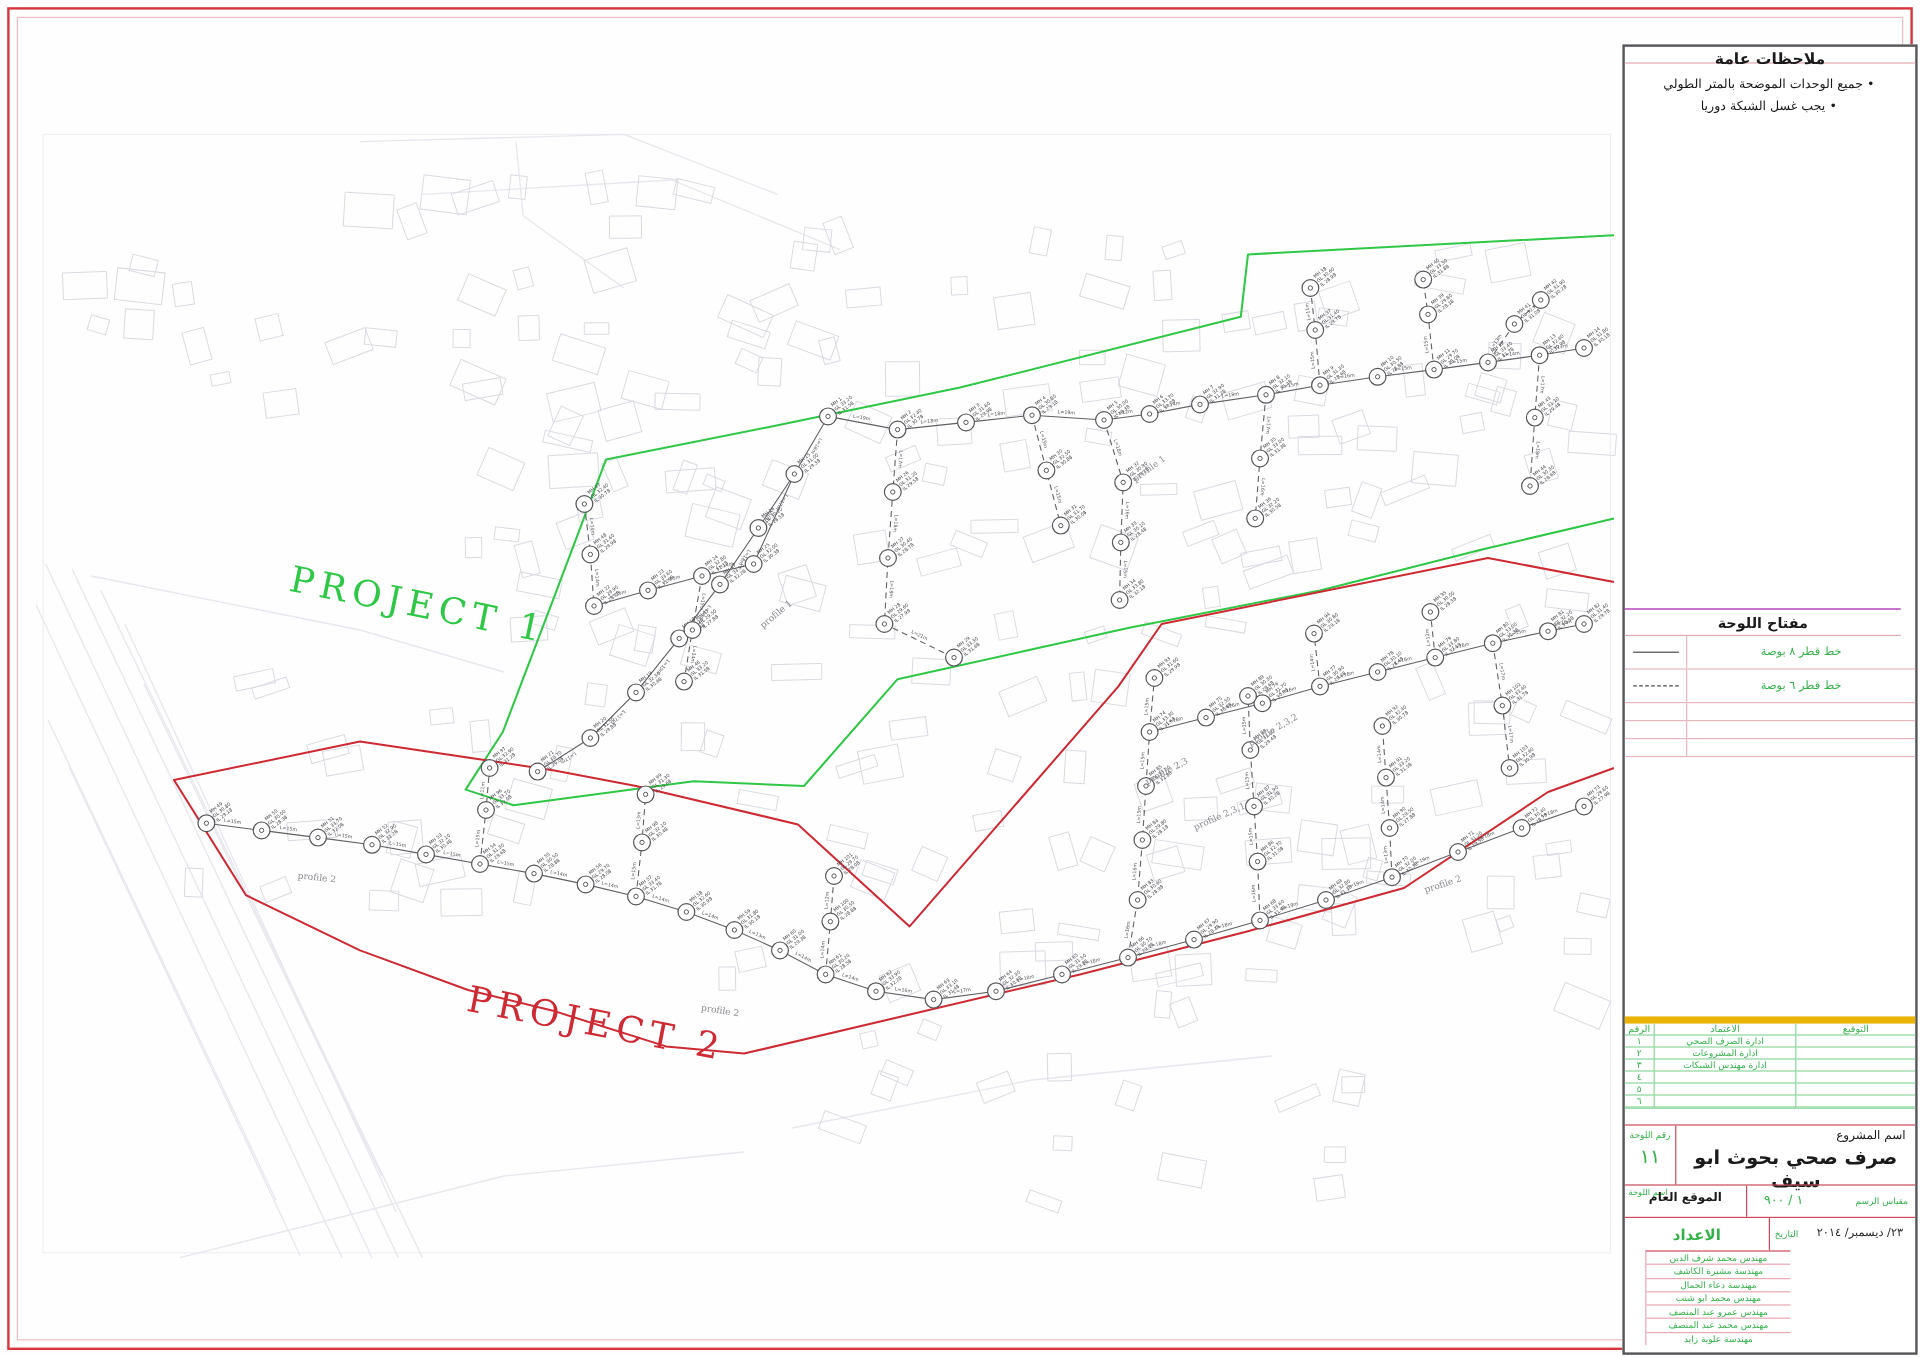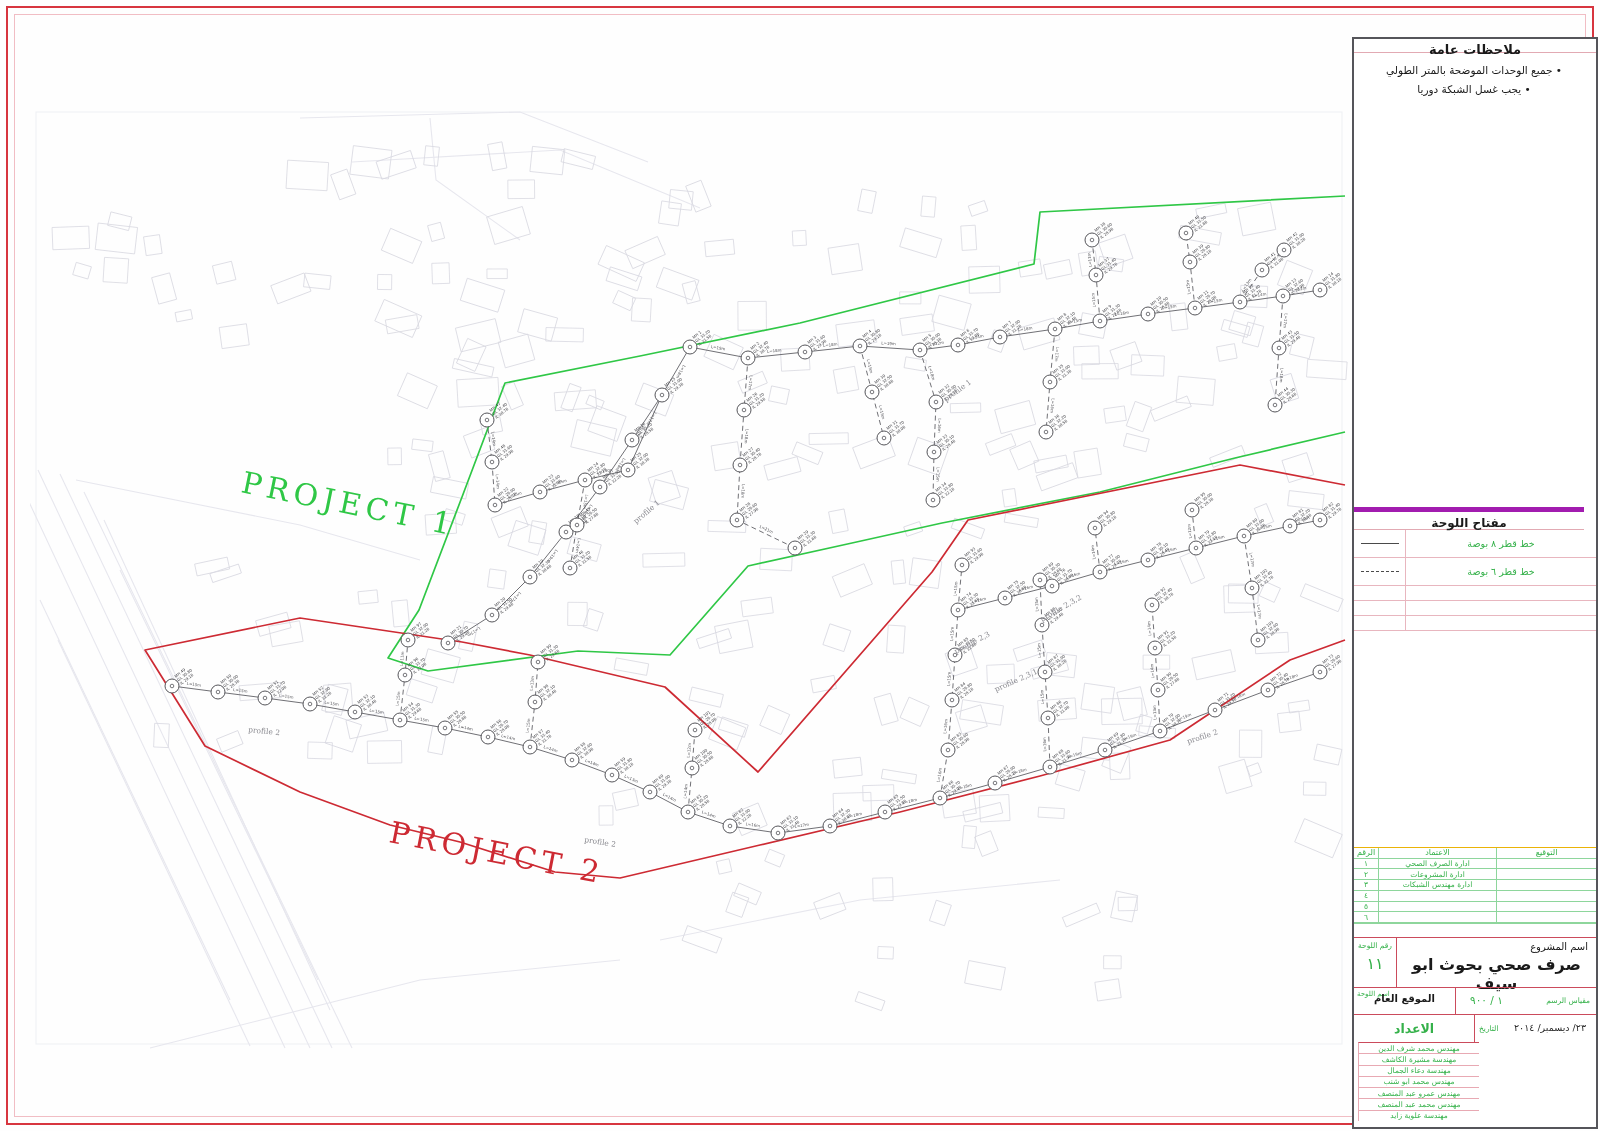--- a/index.html
+++ b/index.html
@@ -14,34 +14,34 @@
   .panel{position:absolute;left:1352px;top:37px;width:242px;height:1088px;
          border:2px solid #55555a;background:#fff;direction:rtl;}
   .panel *{box-sizing:border-box;}
   .notes-title{position:absolute;top:0;left:0;right:0;height:14px;line-height:21px;
     text-align:center;font-weight:bold;font-size:13px;border-bottom:1px solid #e2aab3;}
   .notes-body{position:absolute;top:22px;left:8px;right:10px;height:440px;
     font-size:10.5px;line-height:19px;text-align:center;}
   .note-item::before{content:"•  ";}
   .legend-title{position:absolute;top:468px;left:0;right:12px;height:23px;line-height:23px;
     text-align:center;font-weight:bold;font-size:12px;
-    border-top:5px solid #a21caf;border-bottom:1px solid #e2aab3;}
+    border-top:1px solid #a21caf;border-bottom:1px solid #e2aab3;}
   .legend-rows{position:absolute;top:491px;left:0;right:0;direction:ltr;}
   .legend-row{display:flex;border-bottom:1px solid #e8b6bf;}
   .legend-row.tall{height:28px;text-align:center;} .legend-row.short{height:15px;}
   .legend-row .sample{width:52px;border-right:1px solid #e8b6bf;
     display:flex;align-items:center;justify-content:center;}
   .sample .line{width:38px;height:0;border-top:1.4px solid #4a4a4a;}
   .sample.dashed .line{border-top-style:dashed;}
   .legend-row .lab{flex:1;display:flex;align-items:center;justify-content:center;
     color:#35b14a;font-size:9.5px;direction:rtl;}
 
   .approvals{position:absolute;top:808px;left:0;right:0;height:77px;direction:ltr;
     display:grid;grid-template-columns:25px 118px 1fr;
-    border-top:1px solid #eab308;border-bottom:1px solid #8ed69c;
+    border-top:6px solid #eab308;border-bottom:1px solid #8ed69c;
     font-size:7.5px;color:#35b14a;text-align:center;}
   .approvals .c{border-right:1px solid #8ed69c;border-bottom:1px solid #8ed69c;
     display:flex;align-items:center;justify-content:center;direction:rtl;}
   .approvals .c:nth-child(3n){border-right:none;}
   .approvals .hd{font-size:8px;}
 
   .tb-row{position:absolute;left:0;right:0;display:flex;direction:ltr;border-top:1px solid #cb4b5c;}
   .rowA{top:898px;height:50px;}
   .rowA .cell-no{width:43px;border-right:1px solid #cb4b5c;position:relative;}
   .rowA .cell-no .lbl{position:absolute;top:3px;left:0;right:0;text-align:center;
@@ -59,21 +59,21 @@
     font-size:10px;font-weight:bold;}
   .rowB .cell-scale{flex:1;position:relative;direction:rtl;}
   .cell-scale .lbl{position:absolute;top:8px;right:6px;color:#35b14a;font-size:7.5px;}
   .cell-scale .val{position:absolute;top:6px;left:14px;color:#35b14a;font-size:10.5px;}
   .rowC{top:975px;height:28px;}
   .rowC .cell-prep{width:121px;border-right:1px solid #cb4b5c;display:flex;
     align-items:center;justify-content:center;color:#35b14a;font-size:12.5px;font-weight:bold;}
   .rowC .cell-date{flex:1;position:relative;direction:rtl;}
   .cell-date .lbl{position:absolute;top:9px;left:4px;color:#35b14a;font-size:7.5px;}
   .cell-date .val{position:absolute;top:7px;right:10px;font-size:9.5px;color:#2a2a2a;}
-  .team{position:absolute;top:1003px;left:4px;width:121px;height:79px;
+  .team{position:absolute;top:1003px;left:17px;width:121px;height:79px;
     border-top:1px solid #cb4b5c;border-left:1px solid #e8a9b3;
     display:flex;flex-direction:column;}
   .team .m{flex:1;border-bottom:1px solid #e8a9b3;display:flex;align-items:center;
     justify-content:center;color:#35b14a;font-size:7.5px;}
   .team .m:last-child{border-bottom:none;}
 </style>
 </head>
 <body>
 
 <div class="page">

